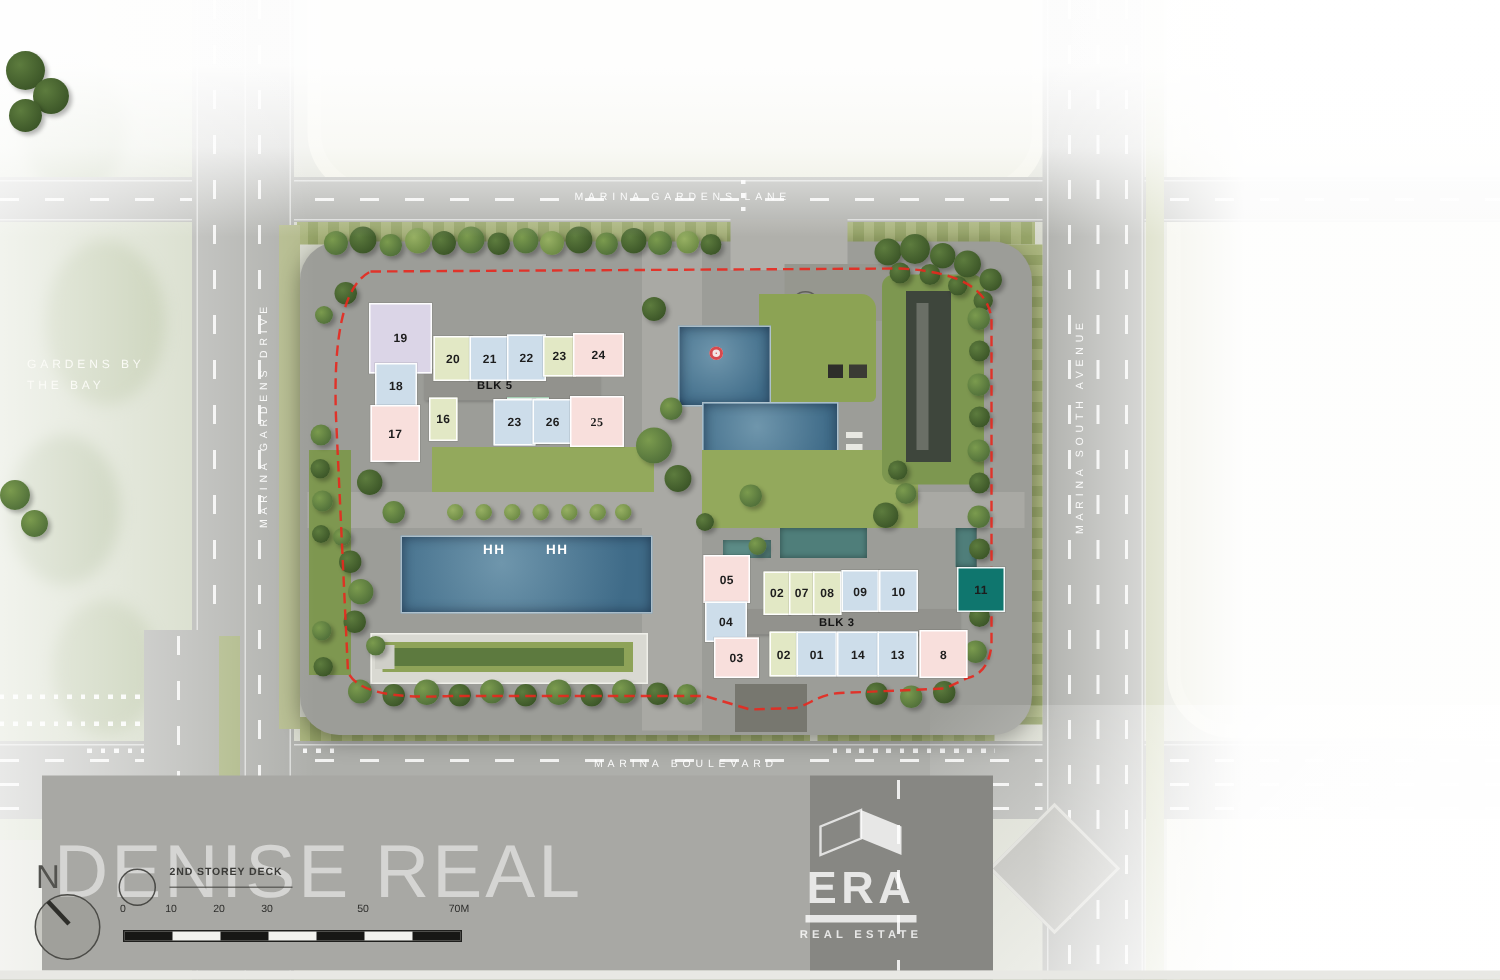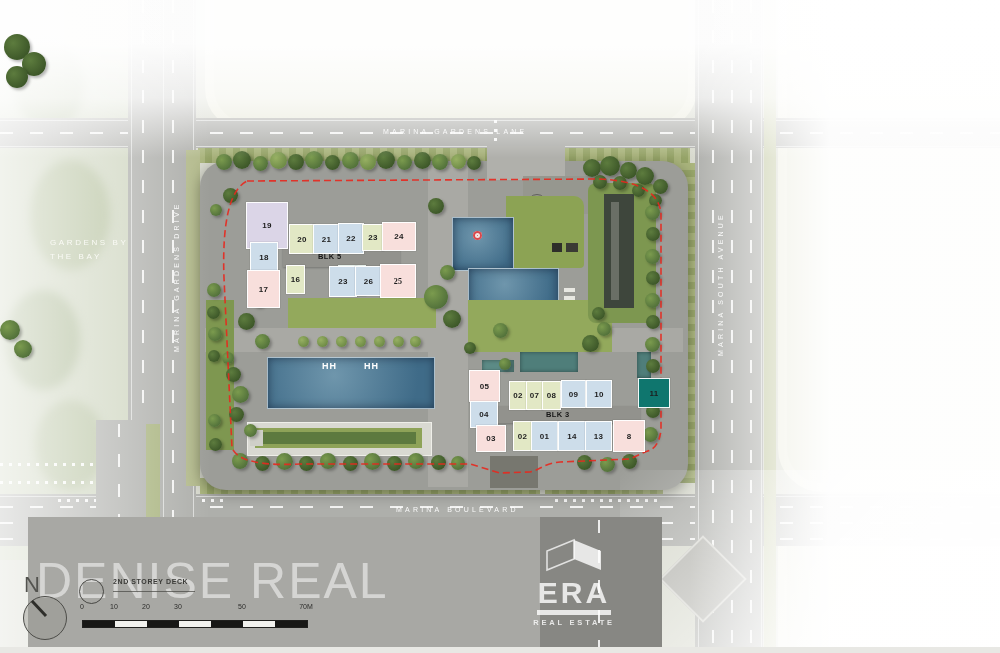--- a/index.html
+++ b/index.html
@@ -350,21 +350,21 @@
   <div class="tree t0" style="left:4px;top:34px;width:26px;height:26px;"></div>
   <div class="tree t0" style="left:22px;top:52px;width:24px;height:24px;"></div>
   <div class="tree t0" style="left:6px;top:66px;width:22px;height:22px;"></div>
   <div class="tree t1" style="left:0px;top:320px;width:20px;height:20px;"></div>
   <div class="tree t1" style="left:14px;top:340px;width:18px;height:18px;"></div>
 
   <div class="road-label" style="left:383px;top:128px;">MARINA GARDENS LANE</div>
   <div class="road-label" style="left:396px;top:506px;">MARINA BOULEVARD</div>
   <div class="road-label v-label" style="left:173px;top:232px;height:120px;">MARINA GARDENS DRIVE</div>
   <div class="road-label v-label" style="left:717px;top:240px;height:116px;">MARINA SOUTH AVENUE</div>
-  <div class="area-label" style="left:18px;top:236px;margin-left:32px;">
+  <div class="area-label" style="left:18px;top:236px;">
     <div>GARDENS BY</div>
     <div>THE BAY</div>
   </div>
 
   <div id="footer-panel"></div>
   <div id="footer-road"></div>
   <div class="dash-v" style="left:598px;top:520px;height:127px;"></div>
 
   <div id="watermark">DENISE REAL</div>
 

